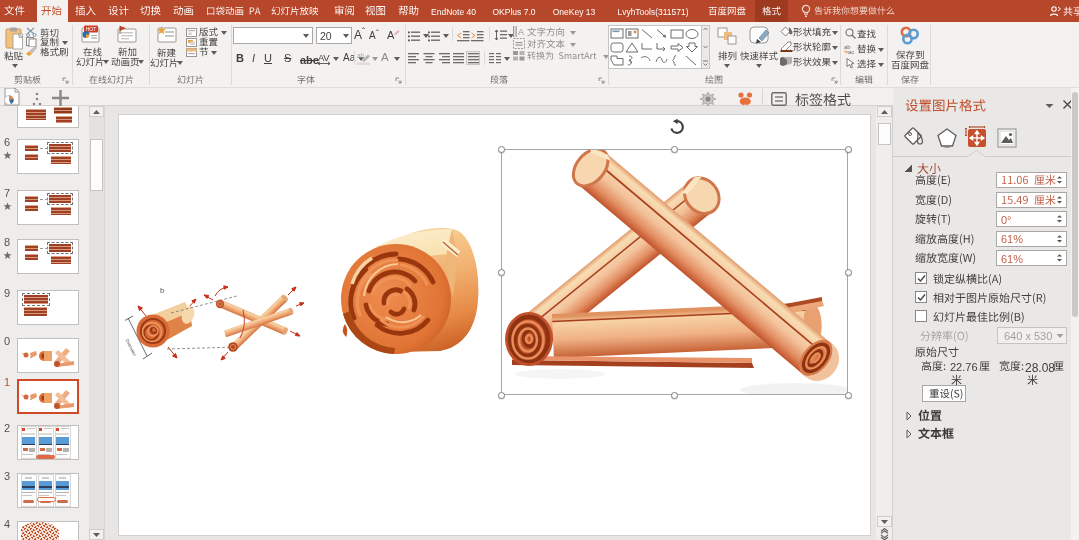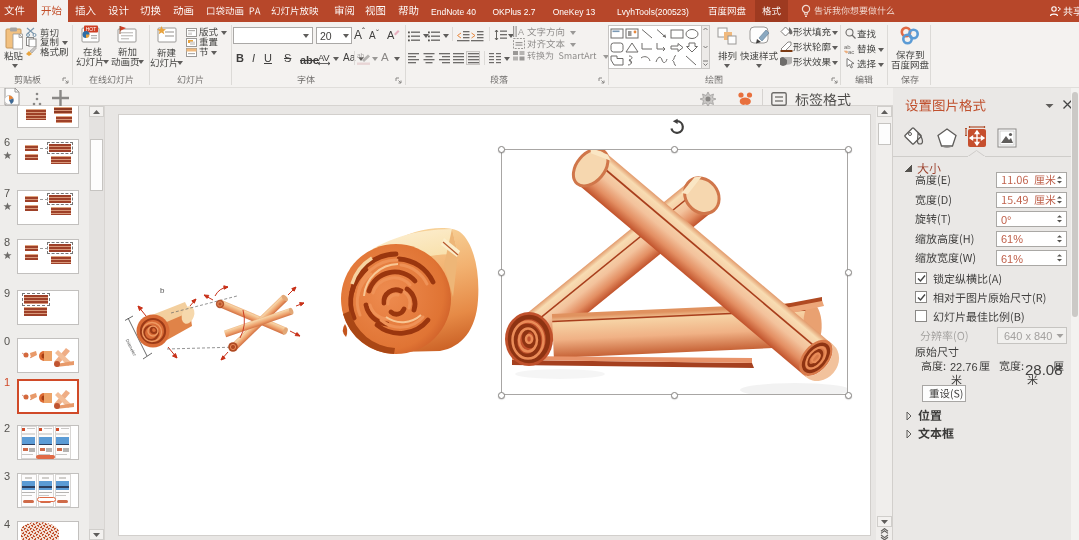--- a/index.html
+++ b/index.html
@@ -59,23 +59,23 @@
       <svg width="21.0" height="13.7" viewBox="0 -10.5 21.0 13.7" style="overflow:visible;display:block">
         <path fill="#ffffff" d="M2.9 -8.8V-8H0.7V-7.4H2.9V-6.6H0.9V-6H2.9V-5.7C2.9 -5.5 2.9 -5.4 2.8 -5.1H0.5V-4.5H2.5C2.2 -4 1.6 -3.6 0.7 -3.3C0.9 -3.1 1.2 -2.9 1.3 -2.7C2.4 -3.2 3.1 -3.8 3.4 -4.5H5.7V-5.1H3.6C3.7 -5.4 3.7 -5.5 3.7 -5.7V-6H5.4V-6.6H3.7V-7.4H5.6V-8H3.7V-8.8ZM6.1 -8.4V-3.2H6.9V-7.7H8.7C8.4 -7.2 8.1 -6.7 7.7 -6.3C8.6 -5.7 9 -5.3 9 -4.9C9 -4.7 8.9 -4.5 8.7 -4.4C8.6 -4.4 8.4 -4.4 8.3 -4.4C8 -4.3 7.6 -4.3 7.1 -4.4C7.3 -4.2 7.4 -3.9 7.4 -3.7C7.8 -3.7 8.3 -3.7 8.6 -3.7C8.8 -3.7 9.1 -3.8 9.2 -3.9C9.6 -4.1 9.8 -4.4 9.8 -4.8C9.8 -5.3 9.5 -5.8 8.5 -6.4C9 -6.9 9.5 -7.5 9.8 -8.1L9.3 -8.4L9.2 -8.4ZM1.6 -2.8V0.3H2.4V-2H4.8V0.8H5.6V-2H8.3V-0.6C8.3 -0.5 8.2 -0.4 8.1 -0.4C7.9 -0.4 7.3 -0.4 6.6 -0.4C6.7 -0.2 6.8 0 6.9 0.3C7.8 0.3 8.3 0.3 8.7 0.1C9 0 9.1 -0.2 9.1 -0.6V-2.8H5.6V-3.6H4.8V-2.8Z M17.1 -8.8C17.1 -8 17.1 -7.2 17.1 -6.4H15.4V-5.7H17.1C16.9 -3.2 16.4 -1 14.4 0.3C14.6 0.4 14.8 0.7 15 0.9C17.1 -0.5 17.7 -2.9 17.9 -5.7H19.5C19.4 -1.8 19.3 -0.4 19 -0.1C18.9 0 18.8 0 18.6 0C18.4 0 17.9 0 17.3 -0C17.4 0.2 17.5 0.5 17.5 0.7C18 0.8 18.6 0.8 18.9 0.8C19.3 0.7 19.5 0.6 19.7 0.3C20 -0.1 20.1 -1.6 20.3 -6C20.3 -6.1 20.3 -6.4 20.3 -6.4H17.9C17.9 -7.2 17.9 -8 17.9 -8.8ZM10.9 -1 11 -0.2C12.3 -0.5 14 -0.9 15.7 -1.3L15.6 -2L15 -1.9V-8.3H11.6V-1.1ZM12.3 -1.3V-3.1H14.3V-1.7ZM12.3 -5.3H14.3V-3.8H12.3ZM12.3 -6V-7.6H14.3V-6Z"></path>
       </svg>
     </div>
 <div style="position:absolute;left:41.0px;top:3.7px">
       <svg width="21.0" height="13.7" viewBox="0 -10.5 21.0 13.7" style="overflow:visible;display:block">
         <path fill="#c24d28" d="M6.8 -7.4V-4.4H3.9V-4.8V-7.4ZM0.5 -4.4V-3.6H3C2.9 -2.2 2.3 -0.8 0.6 0.3C0.8 0.4 1.1 0.7 1.2 0.9C3.1 -0.3 3.7 -2 3.8 -3.6H6.8V0.9H7.6V-3.6H10V-4.4H7.6V-7.4H9.6V-8.1H0.9V-7.4H3.1V-4.8L3.1 -4.4Z M15.4 -3.4V0.8H16.1V0.4H19.2V0.8H20V-3.4ZM16.1 -0.3V-2.7H19.2V-0.3ZM15 -4.3C15.3 -4.4 15.8 -4.4 19.7 -4.7C19.8 -4.5 19.9 -4.2 20 -4L20.7 -4.3C20.3 -5.2 19.6 -6.4 18.9 -7.3L18.3 -7C18.6 -6.5 19 -6 19.3 -5.4L15.9 -5.2C16.6 -6.2 17.3 -7.4 17.9 -8.6L17.1 -8.8C16.6 -7.5 15.7 -6.1 15.4 -5.7C15.2 -5.3 14.9 -5.1 14.7 -5C14.8 -4.8 15 -4.4 15 -4.3ZM12.6 -5.9H13.8C13.7 -4.6 13.5 -3.5 13.1 -2.5C12.7 -2.8 12.4 -3.1 12 -3.3C12.2 -4.1 12.4 -5 12.6 -5.9ZM11.2 -3.1C11.7 -2.7 12.3 -2.3 12.8 -1.8C12.3 -0.9 11.7 -0.2 10.9 0.2C11.1 0.3 11.3 0.6 11.4 0.8C12.2 0.3 12.8 -0.4 13.3 -1.3C13.7 -0.9 14.1 -0.5 14.3 -0.2L14.8 -0.9C14.5 -1.2 14.1 -1.6 13.7 -2C14.2 -3.2 14.5 -4.7 14.6 -6.6L14.1 -6.7L14 -6.7H12.8C12.9 -7.4 13 -8.1 13.1 -8.7L12.4 -8.8C12.3 -8.1 12.2 -7.4 12.1 -6.7H11V-5.9H11.9C11.7 -4.9 11.4 -3.8 11.2 -3.1Z"></path>
       </svg>
     </div>
 <div style="position:absolute;left:453.5px;top:7.5px;transform:translateX(-50%);font-size:8.5px;color:#ffffff;font-weight:400;white-space:nowrap;line-height:1">EndNote 40</div>
-<div style="position:absolute;left:514px;top:7.5px;transform:translateX(-50%);font-size:8.5px;color:#ffffff;font-weight:400;white-space:nowrap;line-height:1">OKPlus 2.7</div>
+<div style="position:absolute;left:514px;top:7.5px;transform:translateX(-50%);font-size:8.5px;color:#ffffff;font-weight:400;white-space:nowrap;line-height:1">OKPlus 7.0</div>
 <div style="position:absolute;left:574px;top:7.5px;transform:translateX(-50%);font-size:8.5px;color:#ffffff;font-weight:400;white-space:nowrap;line-height:1">OneKey 13</div>
-<div style="position:absolute;left:653px;top:7.5px;transform:translateX(-50%);font-size:8.5px;color:#ffffff;font-weight:400;white-space:nowrap;line-height:1">LvyhTools(200523)</div>
+<div style="position:absolute;left:653px;top:7.5px;transform:translateX(-50%);font-size:8.5px;color:#ffffff;font-weight:400;white-space:nowrap;line-height:1">LvyhTools(311571)</div>
 <div style="position:absolute;left:707.5px;top:5.0px">
       <svg width="38.0" height="12.3" viewBox="0 -9.5 38.0 12.3" style="overflow:visible;display:block">
         <path fill="#ffffff" d="M1.7 -5.3V0.8H2.4V0.2H7.2V0.8H8V-5.3H4.7C4.8 -5.8 5 -6.3 5.1 -6.8H8.9V-7.5H0.6V-6.8H4.3C4.2 -6.3 4.1 -5.8 4 -5.3ZM2.4 -2.3H7.2V-0.5H2.4ZM2.4 -2.9V-4.7H7.2V-2.9Z M13.2 -6.1V-5.3H11.6V-4.7H13.2V-3.1H16.9V-4.7H18.4V-5.3H16.9V-6.1H16.2V-5.3H13.9V-6.1ZM16.2 -4.7V-3.7H13.9V-4.7ZM16.7 -1.9C16.3 -1.4 15.7 -1 15 -0.7C14.3 -1.1 13.8 -1.5 13.4 -1.9ZM11.8 -2.5V-1.9H13L12.7 -1.8C13.1 -1.3 13.6 -0.8 14.2 -0.4C13.3 -0.2 12.3 0 11.3 0.1C11.4 0.3 11.6 0.5 11.6 0.7C12.8 0.6 14 0.3 15 -0.1C15.9 0.4 17 0.6 18.2 0.8C18.3 0.6 18.5 0.3 18.6 0.1C17.6 0 16.6 -0.1 15.8 -0.4C16.6 -0.9 17.3 -1.5 17.7 -2.3L17.3 -2.5L17.2 -2.5ZM14 -7.9C14.1 -7.6 14.3 -7.3 14.4 -7H10.7V-4.4C10.7 -3 10.6 -1 9.9 0.4C10 0.5 10.3 0.6 10.5 0.8C11.3 -0.7 11.4 -2.9 11.4 -4.5V-6.4H18.5V-7H15.2C15.1 -7.3 14.9 -7.7 14.7 -8Z M20.8 -5.1C21.3 -4.6 21.7 -4 22.2 -3.3C21.8 -2.3 21.3 -1.5 20.6 -0.8C20.8 -0.8 21.1 -0.5 21.2 -0.4C21.8 -1 22.2 -1.8 22.6 -2.7C22.9 -2.3 23.2 -1.8 23.3 -1.5L23.8 -2C23.6 -2.4 23.2 -2.9 22.9 -3.4C23.1 -4.2 23.3 -5.1 23.5 -6L22.8 -6.1C22.7 -5.4 22.6 -4.7 22.4 -4.1C22 -4.6 21.7 -5.1 21.3 -5.5ZM23.6 -5.1C24 -4.6 24.5 -3.9 24.9 -3.3C24.5 -2.3 24 -1.4 23.3 -0.8C23.5 -0.7 23.7 -0.5 23.9 -0.4C24.5 -1 24.9 -1.7 25.3 -2.7C25.6 -2.1 25.9 -1.6 26.1 -1.2L26.6 -1.6C26.4 -2.1 26 -2.8 25.6 -3.4C25.8 -4.2 26 -5 26.2 -6L25.5 -6.1C25.4 -5.4 25.3 -4.7 25.1 -4.1C24.8 -4.6 24.4 -5 24.1 -5.5ZM19.8 -7.4V0.7H20.6V-6.7H27V-0.2C27 -0 26.9 0 26.7 0C26.6 0 25.9 0.1 25.3 0C25.4 0.2 25.5 0.5 25.6 0.7C26.4 0.7 27 0.7 27.3 0.6C27.6 0.5 27.7 0.3 27.7 -0.2V-7.4Z M32.2 -4C32.7 -3.8 33.4 -3.3 33.7 -3L34.1 -3.5C33.8 -3.8 33.1 -4.2 32.6 -4.5ZM32.9 -8.1C32.8 -7.8 32.7 -7.5 32.6 -7.3H30.5V-5.6L30.5 -5.2H29V-4.6H30.4C30.3 -4 29.9 -3.4 29.2 -3C29.4 -2.9 29.6 -2.6 29.7 -2.5C30.6 -3 31 -3.8 31.1 -4.6H35.5V-3.5C35.5 -3.4 35.5 -3.3 35.4 -3.3C35.2 -3.3 34.8 -3.3 34.4 -3.3C34.5 -3.2 34.6 -2.9 34.6 -2.7C35.2 -2.7 35.6 -2.7 35.9 -2.8C36.2 -2.9 36.3 -3.1 36.3 -3.5V-4.6H37.6V-5.2H36.3V-7.3H33.4L33.7 -7.9ZM32.3 -6.1C32.8 -5.9 33.4 -5.5 33.7 -5.2H31.2L31.2 -5.6V-6.7H35.5V-5.2H33.7L34.1 -5.7C33.7 -6 33.1 -6.3 32.6 -6.6ZM30 -2.5V-0.1H28.9V0.5H37.6V-0.1H36.5V-2.5ZM30.7 -0.1V-1.9H31.9V-0.1ZM32.6 -0.1V-1.9H33.9V-0.1ZM34.5 -0.1V-1.9H35.8V-0.1Z"></path>
       </svg>
     </div>
 <div style="position:absolute;left:762.0px;top:5.0px">
       <svg width="19.0" height="12.3" viewBox="0 -9.5 19.0 12.3" style="overflow:visible;display:block">
         <path fill="#ffffff" d="M5.5 -6.3H7.5C7.3 -5.7 6.9 -5.2 6.4 -4.7C6 -5.2 5.6 -5.7 5.3 -6.2ZM1.9 -8V-5.9H0.5V-5.3H1.8C1.5 -4 0.9 -2.5 0.3 -1.7C0.4 -1.5 0.6 -1.2 0.6 -1C1.1 -1.7 1.6 -2.7 1.9 -3.8V0.8H2.6V-4C2.9 -3.6 3.2 -3.1 3.4 -2.8L3.8 -3.4C3.6 -3.6 2.9 -4.6 2.6 -4.9V-5.3H3.7L3.4 -5.1C3.6 -5 3.9 -4.7 4 -4.6C4.3 -4.9 4.7 -5.2 4.9 -5.6C5.2 -5.2 5.5 -4.7 5.9 -4.3C5.1 -3.6 4.2 -3.1 3.2 -2.8C3.4 -2.6 3.6 -2.4 3.6 -2.2C3.9 -2.3 4.1 -2.4 4.4 -2.5V0.8H5.1V0.4H7.7V0.7H8.4V-2.6L8.8 -2.4C8.9 -2.6 9.1 -2.9 9.3 -3C8.3 -3.3 7.5 -3.7 6.9 -4.3C7.6 -5 8.1 -5.8 8.4 -6.8L8 -7L7.9 -7H5.8C6 -7.2 6.1 -7.5 6.2 -7.8L5.5 -8C5.2 -7 4.5 -6.1 3.8 -5.4V-5.9H2.6V-8ZM5.1 -0.3V-2.1H7.7V-0.3ZM4.9 -2.7C5.4 -3 5.9 -3.4 6.4 -3.8C6.9 -3.4 7.4 -3 8 -2.7Z M16.2 -7.5C16.7 -7.2 17.3 -6.7 17.6 -6.3L18.1 -6.8C17.8 -7.1 17.2 -7.6 16.7 -7.9ZM14.9 -7.9C14.9 -7.4 14.9 -6.8 14.9 -6.2H10V-5.5H15C15.2 -2 16 0.8 17.6 0.8C18.3 0.8 18.6 0.3 18.7 -1.4C18.5 -1.4 18.2 -1.6 18.1 -1.8C18 -0.5 17.9 0 17.6 0C16.7 0 15.9 -2.3 15.7 -5.5H18.5V-6.2H15.7C15.6 -6.8 15.6 -7.3 15.6 -7.9ZM10.1 -0.2 10.3 0.5C11.5 0.2 13.3 -0.2 14.9 -0.6L14.8 -1.2L12.8 -0.8V-3.4H14.6V-4.1H10.4V-3.4H12.1V-0.6Z"></path>
       </svg>
     </div>
@@ -1151,21 +1151,21 @@
       <svg width="91.7" height="14.3" viewBox="0 -11.0 91.7 14.3" style="overflow:visible;display:block">
         <path fill="#3f3e3d" d="M5.2 -8.2V-7.4H9.3C9.2 -2.6 9.1 -0.8 8.7 -0.5C8.6 -0.3 8.4 -0.3 8.2 -0.3C8 -0.3 7.3 -0.3 6.5 -0.3C6.7 -0.1 6.8 0.2 6.8 0.5C7.5 0.5 8.2 0.5 8.5 0.5C8.9 0.5 9.2 0.4 9.4 0C9.9 -0.5 10 -2.4 10.2 -7.7C10.2 -7.8 10.2 -8.2 10.2 -8.2ZM0.9 0C1.2 -0.1 1.6 -0.2 4.9 -0.8C5.1 -0.4 5.2 0.1 5.3 0.4L6 0.1C5.8 -0.8 5.2 -2.1 4.7 -3.2L4 -2.9C4.2 -2.5 4.4 -2 4.6 -1.5L2.1 -1.1C3.2 -2.5 4.4 -4.3 5.3 -6.1L4.5 -6.5C4.3 -6.1 4.1 -5.6 3.8 -5.2L1.8 -5.1C2.5 -6.1 3.2 -7.5 3.8 -8.9L3 -9.2C2.4 -7.7 1.6 -6.1 1.3 -5.7C1 -5.3 0.8 -5 0.6 -4.9C0.7 -4.7 0.8 -4.3 0.9 -4.1C1.1 -4.2 1.4 -4.3 3.4 -4.4C2.7 -3.2 1.9 -2.1 1.6 -1.8C1.2 -1.2 0.9 -0.9 0.6 -0.8C0.8 -0.6 0.9 -0.2 0.9 0Z M12.1 -7C12 -6.1 11.9 -5 11.6 -4.3L12.3 -4C12.5 -4.8 12.7 -6 12.7 -6.9ZM15.2 -7.2C15 -6.5 14.7 -5.5 14.4 -4.9L14.9 -4.6C15.2 -5.2 15.6 -6.1 15.9 -6.9ZM13.4 -9.2V-5.7C13.4 -3.6 13.2 -1.4 11.5 0.3C11.7 0.4 11.9 0.7 12.1 0.9C13 -0 13.6 -1.1 13.9 -2.2C14.3 -1.7 15 -0.9 15.3 -0.5L15.8 -1.2C15.6 -1.5 14.4 -2.7 14 -3C14.2 -3.9 14.2 -4.8 14.2 -5.7V-9.2ZM15.9 -8.3V-7.5H18.8V-0.3C18.8 -0.1 18.7 -0.1 18.5 -0.1C18.2 -0 17.4 -0 16.6 -0.1C16.8 0.2 16.9 0.6 17 0.8C18 0.8 18.7 0.8 19.1 0.7C19.5 0.5 19.6 0.2 19.6 -0.3V-7.5H21.6V-8.3Z M24 -9V-5.3C24 -3.3 23.8 -1.3 22.4 0.3C22.6 0.4 22.9 0.7 23.1 0.9C24.1 -0.2 24.5 -1.6 24.7 -2.9H29.3V0.9H30.2V-3.8H24.8C24.8 -4.3 24.8 -4.8 24.8 -5.3V-5.5H31.9V-6.4H28.8V-9.2H28V-6.4H24.8V-9Z M35.7 -7H41.3V-6.2H35.7ZM35.7 -8.3H41.3V-7.5H35.7ZM34.9 -8.9V-5.6H42.1V-8.9ZM37.4 -4.3V-3.6H35.4V-4.3ZM33.5 -0.5 33.6 0.3 37.4 -0.2V0.9H38.1V-0.3L38.7 -0.4V-1L38.1 -1V-4.3H43.4V-5H33.5V-4.3H34.6V-0.6ZM38.6 -3.6V-2.9H39.2L39 -2.9C39.3 -2.1 39.8 -1.4 40.4 -0.8C39.8 -0.3 39.1 0 38.4 0.2C38.5 0.4 38.7 0.7 38.8 0.8C39.6 0.6 40.3 0.2 40.9 -0.3C41.5 0.2 42.3 0.6 43.1 0.8C43.2 0.6 43.4 0.4 43.6 0.2C42.8 0 42.1 -0.3 41.5 -0.8C42.2 -1.5 42.8 -2.4 43.1 -3.5L42.6 -3.7L42.5 -3.6ZM39.7 -2.9H42.2C41.9 -2.3 41.4 -1.7 40.9 -1.2C40.4 -1.7 40 -2.3 39.7 -2.9ZM37.4 -3V-2.2H35.4V-3ZM37.4 -1.6V-0.9L35.4 -0.6V-1.6Z M46.9 -9.2C46.4 -7.5 45.4 -5.9 44.4 -4.8C44.6 -4.6 44.8 -4.2 44.9 -4C45.2 -4.4 45.5 -4.8 45.8 -5.2V0.9H46.7V-6.6C47.1 -7.3 47.4 -8.2 47.7 -9ZM50.5 -9.2V-7.8H48.1V-7H50.5V-5.4H47.6V-4.7H54.3V-5.4H51.4V-7H53.8V-7.8H51.4V-9.2ZM50.5 -4.2V-3H47.9V-2.2H50.5V-0.3H47.2V0.5H54.6V-0.3H51.4V-2.2H54V-3H51.4V-4.2Z M56.4 0.8C56.6 0.6 57 0.4 60 -0.5C60 -0.7 60 -1.1 60 -1.4L57.3 -0.5V-5H60V-5.8H57.3V-9.1H56.4V-0.8C56.4 -0.3 56.2 -0 56 0.1C56.1 0.2 56.3 0.6 56.4 0.8ZM60.9 -9.2V-1C60.9 0.3 61.2 0.6 62.2 0.6C62.4 0.6 63.7 0.6 63.9 0.6C65 0.6 65.3 -0.2 65.4 -2.4C65.1 -2.4 64.8 -2.6 64.6 -2.8C64.5 -0.7 64.4 -0.2 63.9 -0.2C63.6 -0.2 62.5 -0.2 62.3 -0.2C61.8 -0.2 61.7 -0.3 61.7 -0.9V-4.1C62.9 -4.8 64.3 -5.7 65.2 -6.5L64.5 -7.2C63.8 -6.5 62.8 -5.7 61.7 -5V-9.2Z M73.6 -8V-1.8H74.3V-8ZM75.4 -9.2V-0.2C75.4 -0.1 75.3 -0 75.1 0C75 0 74.4 0 73.7 -0C73.8 0.2 74 0.6 74 0.8C74.8 0.8 75.4 0.8 75.7 0.6C76 0.5 76.2 0.3 76.2 -0.2V-9.2ZM69.9 -3.2C70.3 -2.9 70.8 -2.5 71.1 -2.2C70.6 -1.1 69.9 -0.2 69.1 0.3C69.3 0.4 69.6 0.7 69.7 0.9C71.4 -0.3 72.5 -2.6 72.9 -6.1L72.4 -6.2L72.2 -6.2H70.8C71 -6.7 71.1 -7.3 71.2 -7.9H73.1V-8.6H69.3V-7.9H70.4C70.1 -6.1 69.6 -4.5 68.8 -3.4C68.9 -3.2 69.3 -3 69.4 -2.9C69.9 -3.5 70.3 -4.4 70.6 -5.4H72C71.9 -4.5 71.7 -3.7 71.4 -2.9C71.1 -3.2 70.7 -3.5 70.4 -3.8ZM68.3 -9.2C67.9 -7.6 67.2 -6 66.4 -5C66.5 -4.8 66.7 -4.3 66.8 -4.1C67.1 -4.5 67.3 -4.9 67.6 -5.3V0.9H68.3V-6.9C68.6 -7.6 68.9 -8.3 69.1 -9Z M79.6 2.2 80.2 1.9C79.3 0.3 78.8 -1.6 78.8 -3.4C78.8 -5.3 79.3 -7.1 80.2 -8.7L79.6 -9C78.6 -7.3 78 -5.6 78 -3.4C78 -1.3 78.6 0.5 79.6 2.2Z M81.8 0H84.4C86.2 0 87.5 -0.8 87.5 -2.4C87.5 -3.5 86.8 -4.1 85.8 -4.3V-4.3C86.6 -4.6 87 -5.3 87 -6.1C87 -7.5 85.8 -8.1 84.2 -8.1H81.8ZM82.8 -4.6V-7.3H84.1C85.3 -7.3 86 -6.9 86 -6C86 -5.1 85.4 -4.6 84 -4.6ZM82.8 -0.8V-3.8H84.2C85.7 -3.8 86.4 -3.4 86.4 -2.4C86.4 -1.3 85.6 -0.8 84.2 -0.8Z M89 2.2C90 0.5 90.7 -1.3 90.7 -3.4C90.7 -5.6 90 -7.3 89 -9L88.4 -8.7C89.4 -7.1 89.8 -5.3 89.8 -3.4C89.8 -1.6 89.4 0.3 88.4 1.9Z"></path>
       </svg>
     </div>
 <div style="position:absolute;left:920.0px;top:328.5px">
       <svg width="48.6" height="14.3" viewBox="0 -11.0 48.6 14.3" style="overflow:visible;display:block">
         <path fill="#a3a19f" d="M7.4 -9 6.6 -8.7C7.4 -7.1 8.7 -5.3 9.9 -4.3C10.1 -4.5 10.4 -4.9 10.6 -5C9.4 -5.9 8.1 -7.6 7.4 -9ZM3.6 -9C2.9 -7.3 1.8 -5.8 0.5 -4.9C0.7 -4.7 1 -4.4 1.2 -4.2C1.5 -4.5 1.8 -4.7 2.1 -5V-4.3H4.2C3.9 -2.4 3.3 -0.6 0.7 0.2C0.9 0.4 1.1 0.7 1.2 0.9C4 -0.1 4.8 -2.1 5 -4.3H8C7.9 -1.5 7.8 -0.4 7.5 -0.2C7.4 -0 7.2 -0 7 -0C6.8 -0 6.1 -0 5.4 -0.1C5.5 0.1 5.6 0.5 5.6 0.7C6.3 0.8 7 0.8 7.4 0.8C7.7 0.7 8 0.6 8.2 0.4C8.6 -0.1 8.8 -1.3 8.9 -4.7C8.9 -4.8 8.9 -5.1 8.9 -5.1H2.1C3 -6.1 3.9 -7.4 4.4 -8.8Z M15.6 -7C15.6 -5.9 15.4 -4.5 15.1 -3.6L15.8 -3.4C16.1 -4.4 16.2 -5.8 16.2 -6.9ZM16.8 -9.1V-5C16.8 -3 16.6 -1.1 14.8 0.3C14.9 0.4 15.2 0.7 15.3 0.8C17.2 -0.7 17.5 -2.8 17.5 -5V-9.1ZM12 -6.8C12.2 -6.2 12.3 -5.4 12.3 -4.9L13 -5.1C13 -5.6 12.8 -6.3 12.6 -6.9ZM18.2 -6.8C18.4 -6.2 18.6 -5.4 18.6 -4.9L19.2 -5C19.2 -5.6 19 -6.3 18.8 -6.9ZM12.5 -9C12.7 -8.6 12.9 -8.2 13.1 -7.8H11.6V-7.1H15V-7.8H13.9C13.7 -8.2 13.5 -8.7 13.2 -9.2ZM11.6 -2.9V-2.2H12.9C12.9 -1.3 12.6 -0.3 11.6 0.3C11.8 0.5 12 0.7 12.1 0.9C13.3 0.1 13.6 -1.1 13.7 -2.2H15V-2.9H13.7V-4.2H15.1V-4.9H14.2C14.4 -5.4 14.6 -6.1 14.8 -6.8L14.1 -6.9C14 -6.3 13.8 -5.5 13.6 -4.9H11.5V-4.2H12.9V-2.9ZM18.8 -9C19 -8.6 19.2 -8.2 19.4 -7.8H17.8V-7.1H21.4V-7.8H20.2C20 -8.2 19.8 -8.8 19.5 -9.2ZM17.8 -2.6V-1.9H19.2V0.9H20V-1.9H21.4V-2.6H20V-4.1H21.6V-4.8H20.5C20.7 -5.4 21 -6.2 21.2 -6.8L20.5 -7C20.3 -6.3 20.1 -5.4 19.9 -4.8H17.7V-4.1H19.2V-2.6Z M31.1 -7.1C30.7 -6.6 30.1 -6 29.6 -5.7L30.2 -5.3C30.7 -5.6 31.3 -6.1 31.8 -6.7ZM22.6 -3.7 23 -3C23.8 -3.4 24.7 -3.9 25.5 -4.3L25.3 -5C24.3 -4.5 23.3 -4 22.6 -3.7ZM22.9 -6.6C23.5 -6.2 24.3 -5.7 24.6 -5.3L25.2 -5.8C24.8 -6.2 24.1 -6.7 23.5 -7ZM29.4 -4.5C30.2 -4 31.2 -3.4 31.6 -2.9L32.2 -3.4C31.7 -3.9 30.8 -4.5 30 -4.9ZM22.6 -2.2V-1.5H27.1V0.9H27.9V-1.5H32.5V-2.2H27.9V-3.1H27.1V-2.2ZM26.8 -9.1C26.9 -8.9 27.1 -8.5 27.3 -8.2H22.8V-7.5H26.8C26.5 -7 26.1 -6.5 26 -6.4C25.8 -6.2 25.6 -6 25.5 -6C25.6 -5.8 25.7 -5.5 25.7 -5.3C25.9 -5.4 26.1 -5.4 27.4 -5.5C26.9 -5 26.4 -4.6 26.2 -4.4C25.8 -4.1 25.5 -3.9 25.3 -3.8C25.4 -3.6 25.5 -3.3 25.5 -3.1C25.7 -3.2 26.1 -3.3 29 -3.6C29.1 -3.3 29.2 -3.1 29.3 -3L30 -3.3C29.7 -3.8 29.2 -4.6 28.7 -5.1L28.1 -4.9C28.2 -4.7 28.4 -4.4 28.6 -4.2L26.7 -4C27.6 -4.8 28.6 -5.7 29.5 -6.8L28.8 -7.1C28.6 -6.8 28.3 -6.5 28.1 -6.2L26.6 -6.2C27 -6.5 27.4 -7 27.7 -7.5H32.4V-8.2H28.3C28.1 -8.6 27.8 -9 27.6 -9.3Z M35.6 2.2 36.2 1.9C35.3 0.3 34.8 -1.6 34.8 -3.4C34.8 -5.3 35.3 -7.1 36.2 -8.7L35.6 -9C34.6 -7.3 34 -5.6 34 -3.4C34 -1.3 34.6 0.5 35.6 2.2Z M40.8 0.1C42.8 0.1 44.2 -1.5 44.2 -4.1C44.2 -6.6 42.8 -8.2 40.8 -8.2C38.8 -8.2 37.4 -6.6 37.4 -4.1C37.4 -1.5 38.8 0.1 40.8 0.1ZM40.8 -0.7C39.3 -0.7 38.4 -2 38.4 -4.1C38.4 -6.1 39.3 -7.3 40.8 -7.3C42.3 -7.3 43.2 -6.1 43.2 -4.1C43.2 -2 42.3 -0.7 40.8 -0.7Z M46 2.2C47 0.5 47.6 -1.3 47.6 -3.4C47.6 -5.6 47 -7.3 46 -9L45.3 -8.7C46.3 -7.1 46.8 -5.3 46.8 -3.4C46.8 -1.6 46.3 0.3 45.3 1.9Z"></path>
       </svg>
     </div>
 <div class="abs" style="left:997px;top:327px;width:70px;height:17px;background:#f1f0ee;border:1px solid #c6c4c1"></div>
-<div style="position:absolute;left:1004px;top:331px;font-size:11px;color:#a3a19f;font-weight:400;white-space:nowrap;line-height:1">640 x 840</div>
+<div style="position:absolute;left:1004px;top:331px;font-size:11px;color:#a3a19f;font-weight:400;white-space:nowrap;line-height:1">640 x 530</div>
 <svg class="abs" style="left:1056px;top:333px" width="8" height="6" viewBox="0 0 8 6">
       <path d="M0.5 1 L4 5 L7.5 1 Z" fill="#a3a19f"></path>
     </svg>
 <div style="position:absolute;left:915.0px;top:345.0px">
       <svg width="44.0" height="14.3" viewBox="0 -11.0 44.0 14.3" style="overflow:visible;display:block">
         <path fill="#3f3e3d" d="M4.1 -4.4H8.7V-3.4H4.1ZM4.1 -6.1H8.7V-5H4.1ZM7.7 -1.8C8.3 -1.1 9.2 -0.1 9.6 0.5L10.3 0C9.9 -0.5 9 -1.5 8.3 -2.2ZM4.1 -2.2C3.6 -1.5 2.9 -0.6 2.2 -0C2.4 0.1 2.8 0.3 2.9 0.4C3.5 -0.2 4.3 -1.1 4.9 -1.9ZM1.4 -8.6V-5.5C1.4 -3.8 1.4 -1.5 0.4 0.2C0.6 0.3 0.9 0.5 1.1 0.7C2.1 -1.1 2.3 -3.7 2.3 -5.5V-7.9H10.4V-8.6ZM5.8 -7.7C5.7 -7.5 5.6 -7.1 5.4 -6.7H3.2V-2.7H6V-0C6 0.1 5.9 0.1 5.7 0.1C5.6 0.2 5 0.2 4.4 0.1C4.5 0.4 4.6 0.6 4.6 0.9C5.5 0.9 6 0.9 6.3 0.7C6.7 0.6 6.8 0.4 6.8 -0V-2.7H9.5V-6.7H6.3C6.5 -7 6.6 -7.3 6.8 -7.6Z M16.1 -3.6V0.9H16.8V0.4H20.2V0.9H21V-3.6ZM16.8 -0.3V-2.8H20.2V-0.3ZM15.7 -4.5C16 -4.6 16.5 -4.7 20.6 -5C20.7 -4.7 20.9 -4.4 21 -4.2L21.7 -4.6C21.3 -5.4 20.5 -6.7 19.8 -7.6L19.1 -7.3C19.5 -6.8 19.9 -6.3 20.2 -5.7L16.7 -5.5C17.4 -6.5 18.2 -7.7 18.8 -9L17.9 -9.3C17.3 -7.9 16.4 -6.4 16.1 -6C15.9 -5.6 15.7 -5.3 15.4 -5.3C15.5 -5.1 15.7 -4.7 15.7 -4.5ZM13.2 -6.2H14.5C14.3 -4.8 14.1 -3.6 13.7 -2.7C13.3 -2.9 13 -3.2 12.6 -3.5C12.8 -4.3 13 -5.2 13.2 -6.2ZM11.7 -3.2C12.3 -2.8 12.8 -2.4 13.4 -1.9C12.9 -0.9 12.2 -0.2 11.4 0.2C11.6 0.4 11.8 0.7 11.9 0.9C12.8 0.3 13.5 -0.4 14 -1.4C14.4 -1 14.8 -0.6 15 -0.2L15.5 -0.9C15.2 -1.3 14.8 -1.7 14.3 -2.1C14.8 -3.4 15.1 -4.9 15.3 -6.9L14.8 -7L14.7 -7H13.4C13.5 -7.7 13.6 -8.5 13.7 -9.1L13 -9.2C12.9 -8.5 12.8 -7.8 12.6 -7H11.5V-6.2H12.5C12.2 -5.1 12 -4 11.7 -3.2Z M24 -8.7V-5.6C24 -3.8 23.8 -1.4 22.4 0.3C22.6 0.4 22.9 0.7 23 0.9C24.3 -0.5 24.7 -2.6 24.8 -4.4H27.7C28.4 -1.8 29.7 0 32 0.9C32.1 0.6 32.3 0.3 32.5 0.1C30.4 -0.6 29.1 -2.2 28.5 -4.4H31.5V-8.7ZM24.8 -7.9H30.6V-5.2H24.8V-5.6Z M34.8 -4.6C35.7 -3.7 36.5 -2.5 36.9 -1.7L37.6 -2.2C37.2 -3 36.3 -4.2 35.5 -5ZM40 -9.2V-6.9H33.6V-6.1H40V-0.4C40 -0.1 39.9 -0 39.6 0C39.3 0 38.4 0 37.3 -0C37.5 0.2 37.7 0.6 37.7 0.9C38.9 0.9 39.8 0.9 40.2 0.7C40.7 0.6 40.8 0.3 40.8 -0.4V-6.1H43.4V-6.9H40.8V-9.2Z"></path>
       </svg>
     </div>
 <div class="abs" style="left:921px;top:359px">
       <svg width="25.1" height="14.3" viewBox="0 -11.0 25.1 14.3" style="overflow:visible;display:block">
@@ -1176,21 +1176,21 @@
 <div style="position:absolute;left:979.0px;top:359.0px">
       <svg width="11.0" height="14.3" viewBox="0 -11.0 11.0 14.3" style="overflow:visible;display:block">
         <path fill="#3f3e3d" d="M1.5 -8.6V-5.3C1.5 -3.6 1.4 -1.3 0.4 0.3C0.6 0.4 1 0.6 1.1 0.8C2.1 -1 2.3 -3.5 2.3 -5.3V-7.8H10.4V-8.6ZM3.1 -7.1V-3H6V-2.9H5.9V-2H3V-1.3H5.9V-0.2H2.2V0.5H10.5V-0.2H6.8V-1.3H9.7V-2H6.8V-2.9H6.7V-3H9.6V-7.1ZM3.9 -4.7H6V-3.7H3.9ZM6.7 -4.7H8.8V-3.7H6.7ZM3.9 -6.4H6V-5.3H3.9ZM6.7 -6.4H8.8V-5.3H6.7Z"></path>
       </svg>
     </div>
 <div class="abs" style="left:999px;top:359px">
       <svg width="25.1" height="14.3" viewBox="0 -11.0 25.1 14.3" style="overflow:visible;display:block">
         <path fill="#3f3e3d" d="M5.8 -2.1V-0.3C5.8 0.5 6 0.7 7.2 0.7C7.4 0.7 9 0.7 9.2 0.7C10.2 0.7 10.5 0.4 10.6 -1.3C10.4 -1.4 10 -1.5 9.8 -1.6C9.8 -0.2 9.7 0 9.2 0C8.8 0 7.5 0 7.2 0C6.7 0 6.6 -0 6.6 -0.3V-2.1ZM4.9 -3.5V-2.6C4.9 -1.7 4.5 -0.5 0.5 0.4C0.7 0.5 0.9 0.8 1 1C5.2 0.1 5.7 -1.4 5.7 -2.6V-3.5ZM2.2 -4.6V-1.1H3V-3.9H7.9V-1.2H8.8V-4.6ZM4.8 -9.1C4.9 -8.8 5 -8.5 5.2 -8.3H0.8V-6.2H1.6V-7.5H9.4V-6.2H10.2V-8.3H6.2C6 -8.6 5.8 -9 5.6 -9.3ZM6.6 -7.1V-6.4H4.4V-7.2H3.6V-6.4H1.9V-5.8H3.6V-5H4.4V-5.8H6.6V-5H7.4V-5.8H9.1V-6.4H7.4V-7.1Z M15.2 -7.1V-6.1H13.5V-5.4H15.2V-3.6H19.5V-5.4H21.3V-6.1H19.5V-7.1H18.7V-6.1H16V-7.1ZM18.7 -5.4V-4.3H16V-5.4ZM19.3 -2.2C18.8 -1.7 18.2 -1.2 17.4 -0.9C16.6 -1.2 15.9 -1.7 15.5 -2.2ZM13.6 -2.9V-2.2H15.1L14.7 -2.1C15.1 -1.5 15.7 -0.9 16.5 -0.5C15.4 -0.2 14.3 0 13.1 0.1C13.2 0.3 13.4 0.6 13.4 0.8C14.8 0.7 16.2 0.4 17.3 -0.1C18.4 0.4 19.7 0.7 21.1 0.9C21.2 0.7 21.4 0.3 21.6 0.2C20.4 0.1 19.2 -0.2 18.3 -0.5C19.2 -1 20 -1.7 20.5 -2.7L20 -2.9L19.9 -2.9ZM16.2 -9.1C16.4 -8.8 16.5 -8.5 16.6 -8.2H12.4V-5.1C12.4 -3.5 12.3 -1.2 11.4 0.5C11.6 0.6 12 0.7 12.1 0.9C13.1 -0.9 13.2 -3.4 13.2 -5.2V-7.4H21.4V-8.2H17.6C17.4 -8.5 17.2 -8.9 17 -9.3Z M23.5 -4.3C23.9 -4.3 24.3 -4.6 24.3 -5.1C24.3 -5.5 23.9 -5.8 23.5 -5.8C23.1 -5.8 22.8 -5.5 22.8 -5.1C22.8 -4.6 23.1 -4.3 23.5 -4.3ZM23.5 0.1C23.9 0.1 24.3 -0.2 24.3 -0.6C24.3 -1.1 23.9 -1.4 23.5 -1.4C23.1 -1.4 22.8 -1.1 22.8 -0.6C22.8 -0.2 23.1 0.1 23.5 0.1Z"></path>
       </svg>
     </div>
-<div style="position:absolute;left:1025px;top:362px;font-size:15px;color:#3f3e3d;font-weight:400;white-space:nowrap;line-height:1">28.08</div>
+<div style="position:absolute;left:1025px;top:362px;font-size:12px;color:#3f3e3d;font-weight:400;white-space:nowrap;line-height:1">28.08</div>
 <div style="position:absolute;left:1053.0px;top:359.0px">
       <svg width="11.0" height="14.3" viewBox="0 -11.0 11.0 14.3" style="overflow:visible;display:block">
         <path fill="#3f3e3d" d="M1.5 -8.6V-5.3C1.5 -3.6 1.4 -1.3 0.4 0.3C0.6 0.4 1 0.6 1.1 0.8C2.1 -1 2.3 -3.5 2.3 -5.3V-7.8H10.4V-8.6ZM3.1 -7.1V-3H6V-2.9H5.9V-2H3V-1.3H5.9V-0.2H2.2V0.5H10.5V-0.2H6.8V-1.3H9.7V-2H6.8V-2.9H6.7V-3H9.6V-7.1ZM3.9 -4.7H6V-3.7H3.9ZM6.7 -4.7H8.8V-3.7H6.7ZM3.9 -6.4H6V-5.3H3.9ZM6.7 -6.4H8.8V-5.3H6.7Z"></path>
       </svg>
     </div>
 <div style="position:absolute;left:951.0px;top:373.0px">
       <svg width="11.0" height="14.3" viewBox="0 -11.0 11.0 14.3" style="overflow:visible;display:block">
         <path fill="#3f3e3d" d="M8.9 -8.7C8.6 -7.8 7.9 -6.6 7.3 -5.9L8 -5.6C8.6 -6.3 9.3 -7.4 9.8 -8.3ZM1.3 -8.3C1.9 -7.5 2.6 -6.4 2.8 -5.7L3.6 -6C3.3 -6.8 2.7 -7.8 2 -8.6ZM5 -9.2V-5H0.6V-4.2H4.4C3.4 -2.6 1.8 -1.1 0.4 -0.3C0.6 -0.1 0.8 0.2 1 0.4C2.5 -0.5 4 -2.1 5 -3.8V0.9H5.9V-3.8C7 -2.2 8.6 -0.6 10 0.3C10.2 0.1 10.4 -0.3 10.6 -0.4C9.2 -1.2 7.6 -2.7 6.6 -4.2H10.4V-5H5.9V-9.2Z"></path>
       </svg>
     </div>

